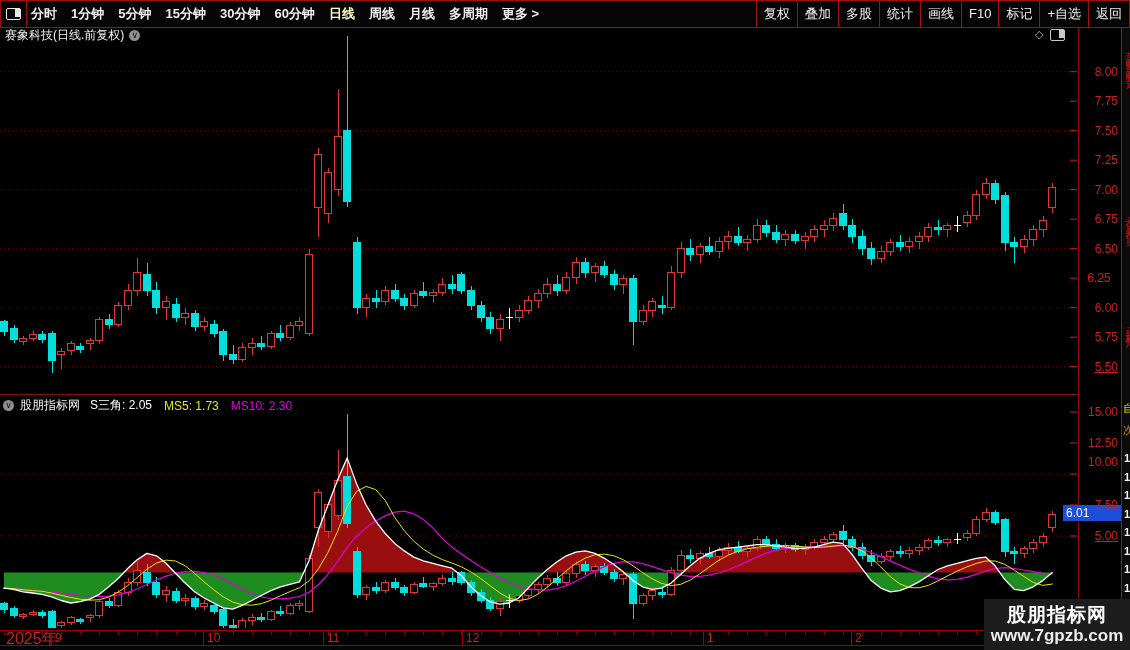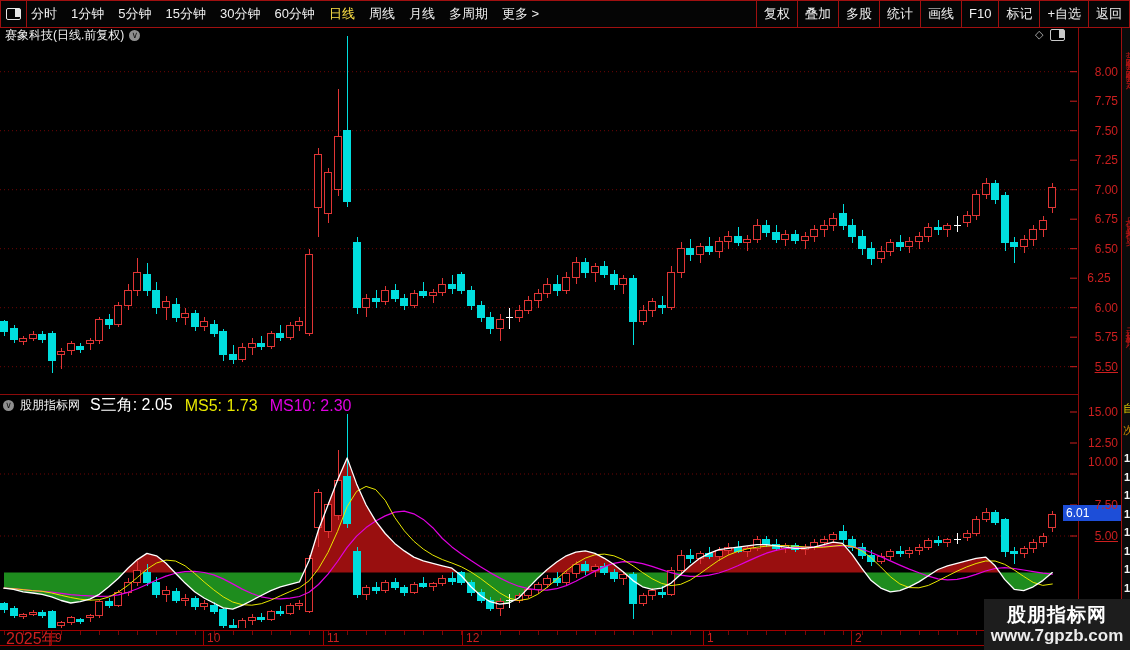--- a/index.html
+++ b/index.html
@@ -7,23 +7,23 @@
        font-family:"Liberation Sans","DejaVu Sans",sans-serif;
        -webkit-font-smoothing:none;}
   
   .topbar{position:absolute;left:0;top:0;width:1130px;height:28px;
           box-sizing:border-box;border:1px solid #a01010;background:#050505;}
   .tb-iconbox{position:absolute;left:0;top:0;width:26px;height:26px;
           box-sizing:border-box;border-right:1px solid #a01010;
           display:flex;align-items:center;justify-content:center;}
   .win-icon{width:13px;height:10px;border:1px solid #e8e8e8;border-radius:2px;position:relative;}
   .win-icon::after{content:"";position:absolute;right:0;top:0;width:5px;height:8px;background:#e8e8e8;}
-  .tb-left{position:absolute;left:30px;top:0;height:26px;display:flex;align-items:center;}
+  .tb-left{position:absolute;left:30px;top:0;height:26px;display:flex;align-items:center;font-weight:bold;}
   .tb-left .tfi{color:#f0f0f0;font-size:13px;margin-right:14px;white-space:nowrap;cursor:default;}
-  .tb-left .tfi.active{color:#fde047;}
+  .tb-left .tfi.active{color:#fef9c3;}
   .tb-right{position:absolute;right:0px;top:0;height:26px;display:flex;padding-left:12px;}
   .tb-right .tbb{color:#f0f0f0;font-size:13px;line-height:26px;padding:0 7px;
           border-left:1px solid #a01010;white-space:nowrap;}
   
   .titlebar{position:absolute;left:0;top:28px;width:1120px;height:14px;}
   .title-text{position:absolute;left:5px;top:0px;color:#f2f2f2;font-size:12px;line-height:14px;}
   .chev-circle{display:inline-block;width:11px;height:11px;border-radius:50%;
           background:#8f8f8f;color:#101010;font-size:9px;line-height:11px;text-align:center;
           vertical-align:middle;margin-left:5px;}
   .title-icons{position:absolute;left:1035px;top:0px;color:#b9b9b9;font-size:11px;line-height:13px;}
@@ -34,21 +34,21 @@
   svg{position:absolute;display:block;}
   #mainchart{left:0;top:28px;}
   #subchart{left:0;top:395px;}
   .vline-right{position:absolute;left:1078px;top:28px;width:1px;height:617px;background:#8c0b0b;}
   .divider-h{position:absolute;left:0;top:394px;width:1079px;height:1px;background:#8c0b0b;}
   .ylabel{position:absolute;color:#cc1f1f;font-size:12px;width:38px;text-align:right;line-height:14px;}
   
   .ind-header{position:absolute;left:0;top:398px;height:15px;display:flex;align-items:center;}
   .ind-header .chev-circle{margin:0 6px 0 3px;}
   .ind-name{color:#f2f2f2;font-size:12px;margin-right:10px;}
-  .ind-val{font-size:16px;margin-right:12px;}
+  .ind-val{font-size:12px;margin-right:12px;}
   
   .badge{position:absolute;left:1063px;top:505px;width:69px;height:16px;background:#1d4ed8;
          color:#fff;font-size:12px;line-height:16px;padding-left:3px;box-sizing:border-box;}
   
   .xband{position:absolute;left:0;top:630px;width:1079px;height:16px;box-sizing:border-box;
          border-top:1px solid #a00000;border-bottom:1px solid #a00000;background:#020202;}
   .xband .ylab{position:absolute;left:6px;top:1px;color:#cc1f1f;font-size:16px;line-height:13px;}
   .month-label{position:absolute;top:1px;color:#cc1f1f;font-size:12px;line-height:13px;}
   .month-tick{position:absolute;top:0;width:1px;height:14px;background:#a00000;}
   .minor-tick{position:absolute;top:0;width:1px;height:4px;background:#7c0606;}

